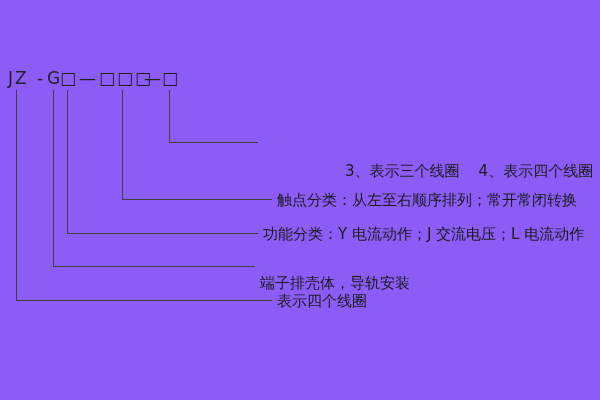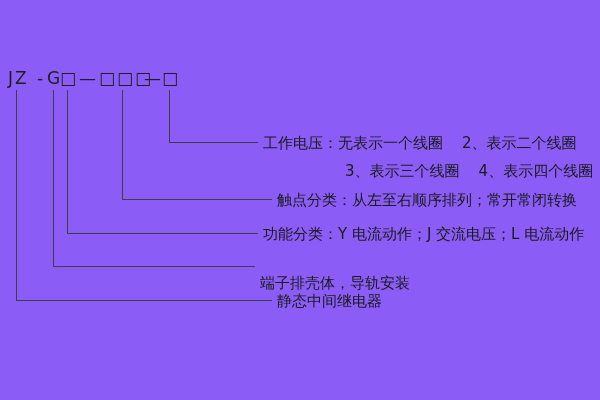--- a/index.html
+++ b/index.html
@@ -64,20 +64,19 @@
 
   <div class="vline" style="left:67px; top:90px;  height:143px"></div>
   <div class="hline" style="left:67px; top:233px; width:191px"></div>
 
   <div class="vline" style="left:53px; top:90px;  height:176px"></div>
   <div class="hline" style="left:53px; top:266px; width:202px"></div>
 
   <div class="vline" style="left:16px; top:90px;  height:210px"></div>
   <div class="hline" style="left:16px; top:300px; width:256px"></div>
 
-  <div class="label" style="left:263px; top:134px">工作电压：无表示一个线圈    2、表示二个线圈</div>
   <div class="label" style="left:345px; top:162px">3、表示三个线圈    4、表示四个线圈</div>
   <div class="label" style="left:277px; top:191px">触点分类：从左至右顺序排列；常开常闭转换</div>
   <div class="label" style="left:263px; top:225px">功能分类：Y 电流动作；J 交流电压；L 电流动作</div>
   <div class="label" style="left:260px; top:274px">端子排壳体，导轨安装</div>
-  <div class="label" style="left:277px; top:292px">静态中间继电器</div>
+  <div class="label" style="left:277px; top:292px">表示四个线圈</div>
 
 </div>
 
 </body></html>

